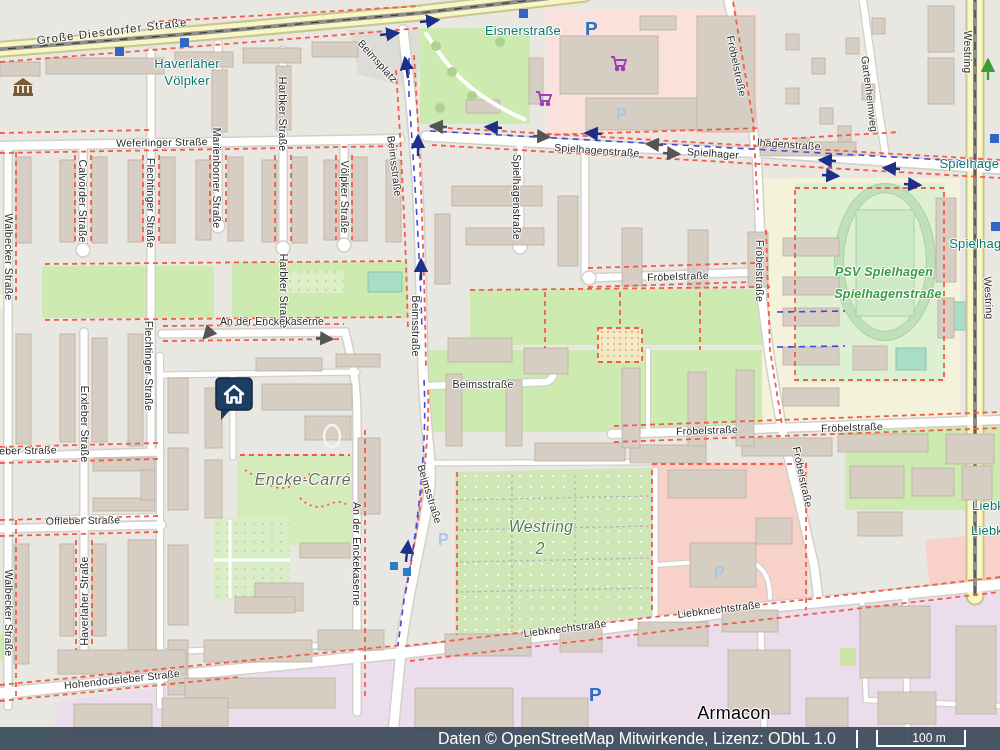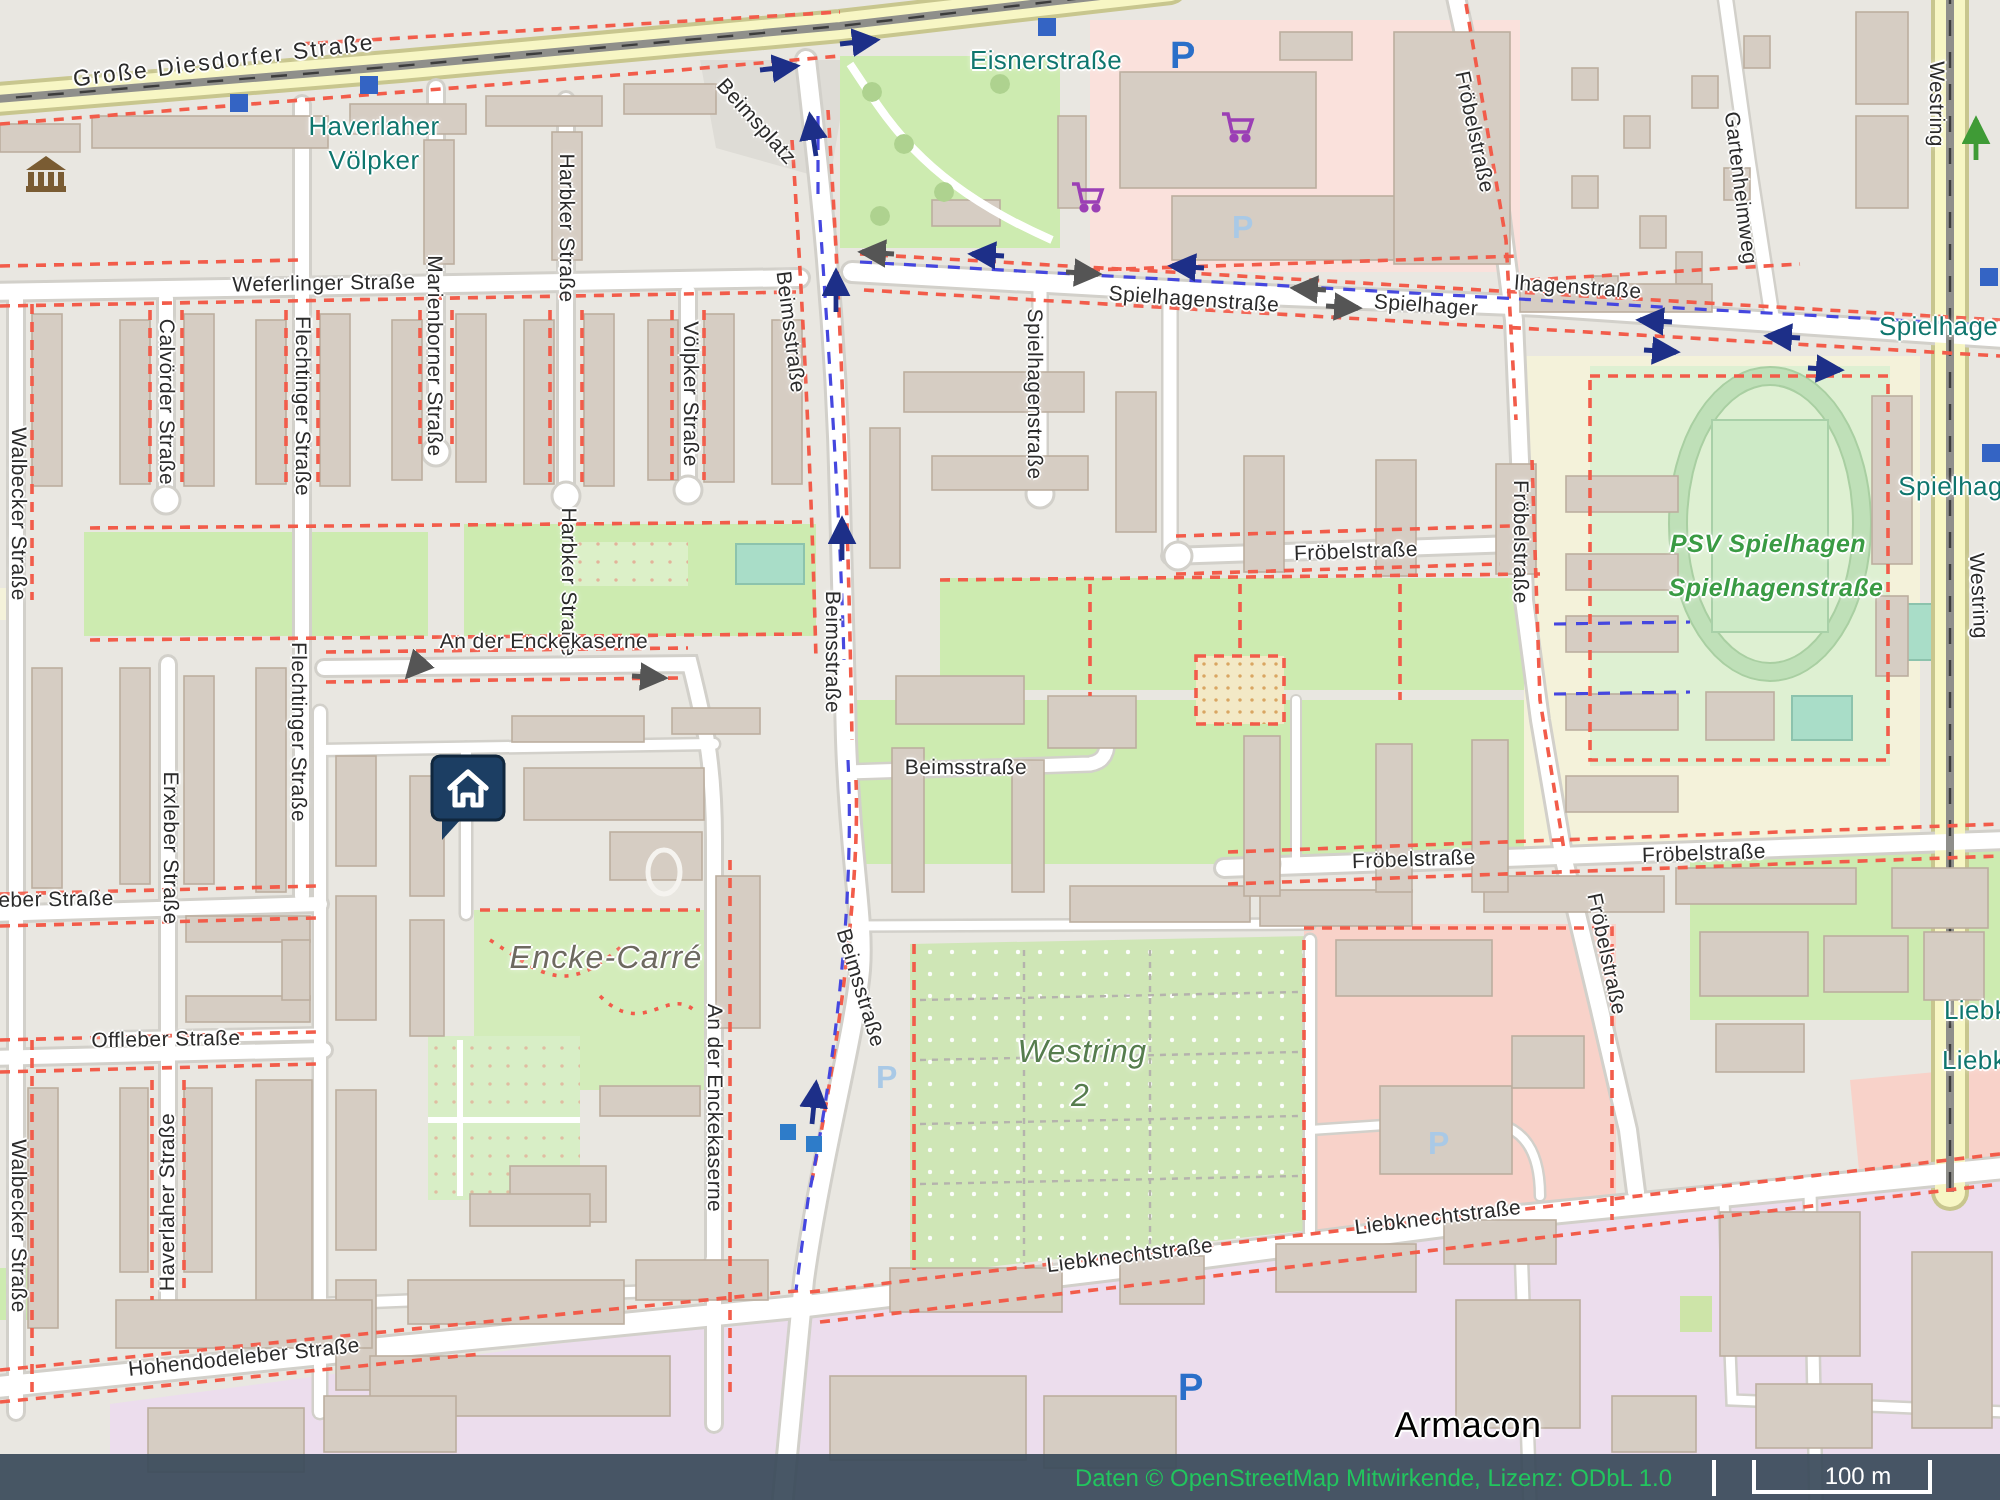--- a/index.html
+++ b/index.html
@@ -20,21 +20,21 @@
   
   .p-icon{position:absolute;font-weight:bold;font-family:"Liberation Sans",sans-serif;
     z-index:25;pointer-events:none;}
   .p-dark{color:#2a6fc9;font-size:19px;}
   .p-light{color:#a9c9e6;font-size:16px;}
   .stopsq{position:absolute;width:9px;height:9px;background:#3464c4;z-index:24;}
   #home-marker{position:absolute;left:214px;top:376px;width:40px;height:46px;z-index:40;}
   
   #footer{position:absolute;left:0;bottom:0;width:100%;height:23px;
     background:rgba(58,74,90,.93);display:flex;align-items:center;z-index:50;}
-  #attrib{margin-left:auto;color:#22c55e;font-size:12px;}
+  #attrib{margin-left:auto;color:#ffffff;font-size:16px;}
   #divider{width:2px;height:18px;background:#fff;margin:0 18px 0 20px;}
   #scalebar{width:86px;height:15px;border-left:2px solid #fff;border-right:2px solid #fff;
     border-bottom:2px solid #fff;margin-right:34px;display:flex;align-items:center;justify-content:center;}
   #scalebar span{color:#fff;font-size:12px;line-height:12px;margin-left:16px;}
 </style>
 </head>
 <body>
 
 <div id="viewport">
 

